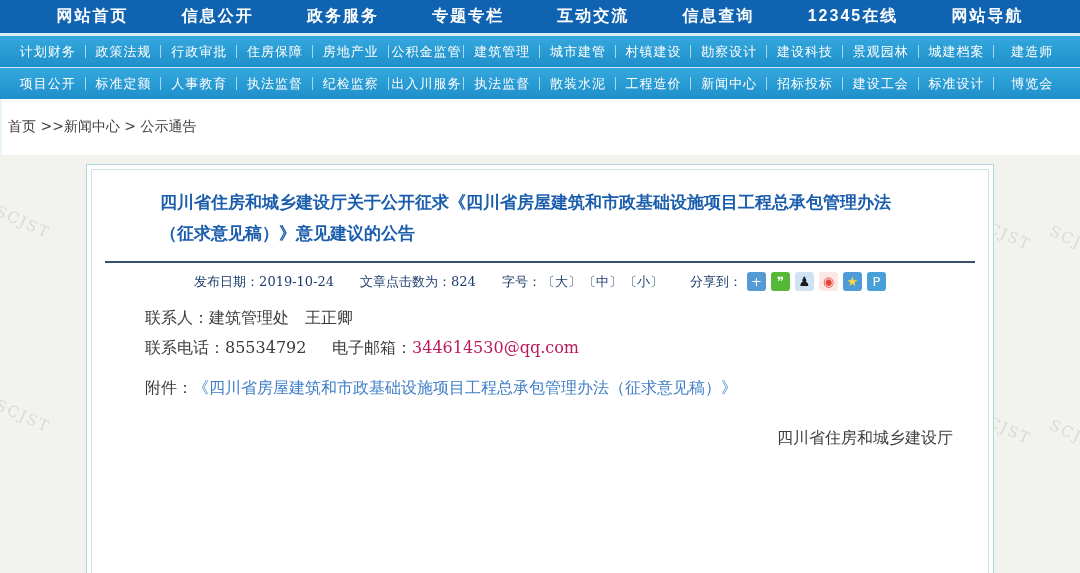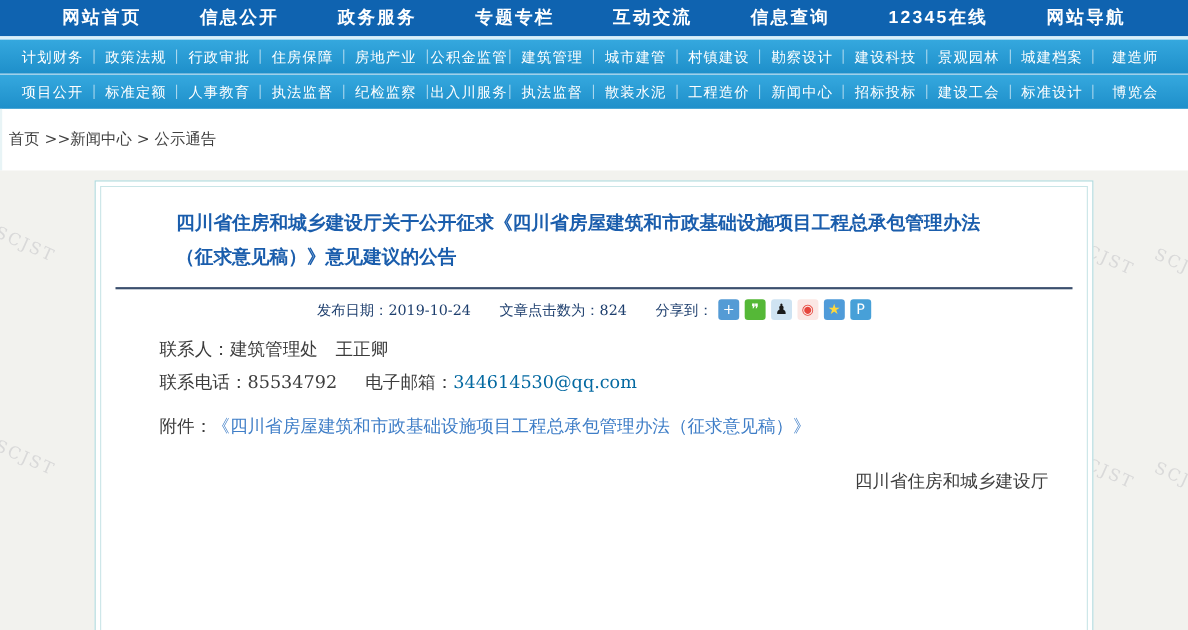--- a/index.html
+++ b/index.html
@@ -159,39 +159,42 @@
 
     <div class="divider"></div>
 
     <div class="meta">
       <span class="seg">
         <span>发布日期：</span><span>2019-10-24</span>
       </span>
       <span class="seg">
         <span>文章点击数为：</span><span>824</span>
       </span>
+      <span class="seg">
+        <span>字号：</span><span class="sz">〔大〕</span><span class="sz">〔中〕</span><span class="sz">〔小〕</span>
+      </span>
       <span class="seg share-wrap">
         <span>分享到：</span>
         <span class="sicon" style="background-color: rgb(84, 155, 213); color: rgb(255, 255, 255);">+</span>
         <span class="sicon" style="background-color: rgb(85, 184, 55); color: rgb(255, 255, 255);">❞</span>
         <span class="sicon" style="background-color: rgb(207, 227, 242); color: rgb(27, 27, 27);">♟</span>
         <span class="sicon" style="background-color: rgb(251, 231, 228); color: rgb(230, 69, 60);">◉</span>
         <span class="sicon" style="background-color: rgb(79, 155, 217); color: rgb(255, 216, 61);">★</span>
         <span class="sicon" style="background-color: rgb(71, 160, 216); color: rgb(255, 255, 255);">P</span>
       </span>
     </div>
 
     <div class="bodytext">
 
       <p class="contact">
         <span>联系人：</span><span>建筑管理处　王正卿</span>
       </p>
 
       <p>
-        <span>联系电话：</span><span>85534792</span><span class="phone-gap">电子邮箱：</span><a style="color: #0369a1; margin-top: 44px;">344614530@qq.com</a>
+        <span>联系电话：</span><span>85534792</span><span class="phone-gap">电子邮箱：</span><a style="color: #be185d; margin-top: 44px;">344614530@qq.com</a>
       </p>
 
       <p class="attach">
         <span>附件：</span><a style="color: rgb(63, 126, 199);">《四川省房屋建筑和市政基础设施项目工程总承包管理办法（征求意见稿）》</a>
       </p>
 
       <div class="sign">
         <p class="org">四川省住房和城乡建设厅</p>
 
       </div>

